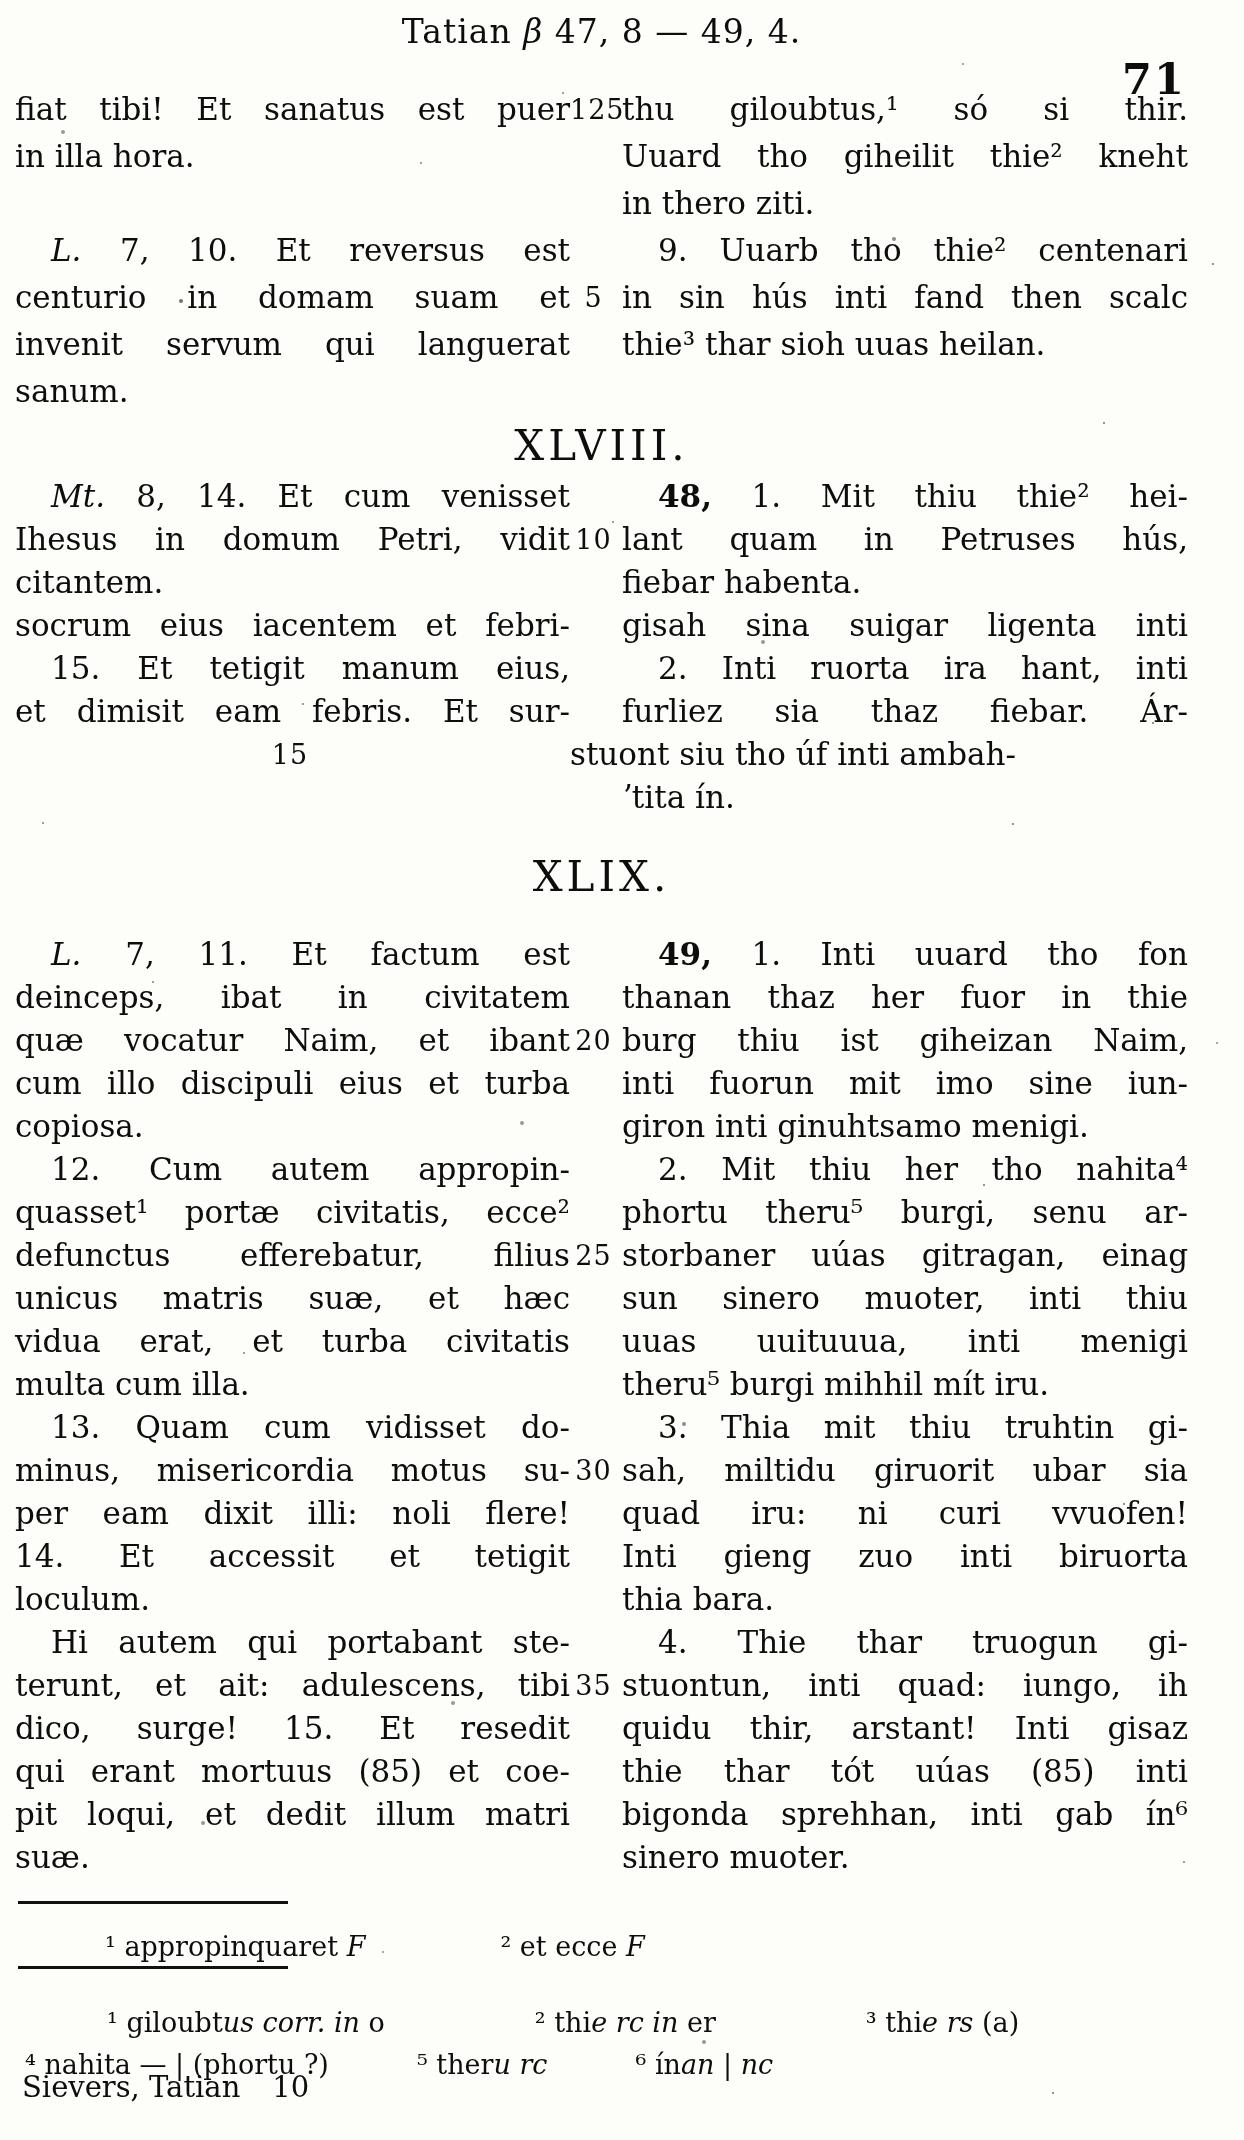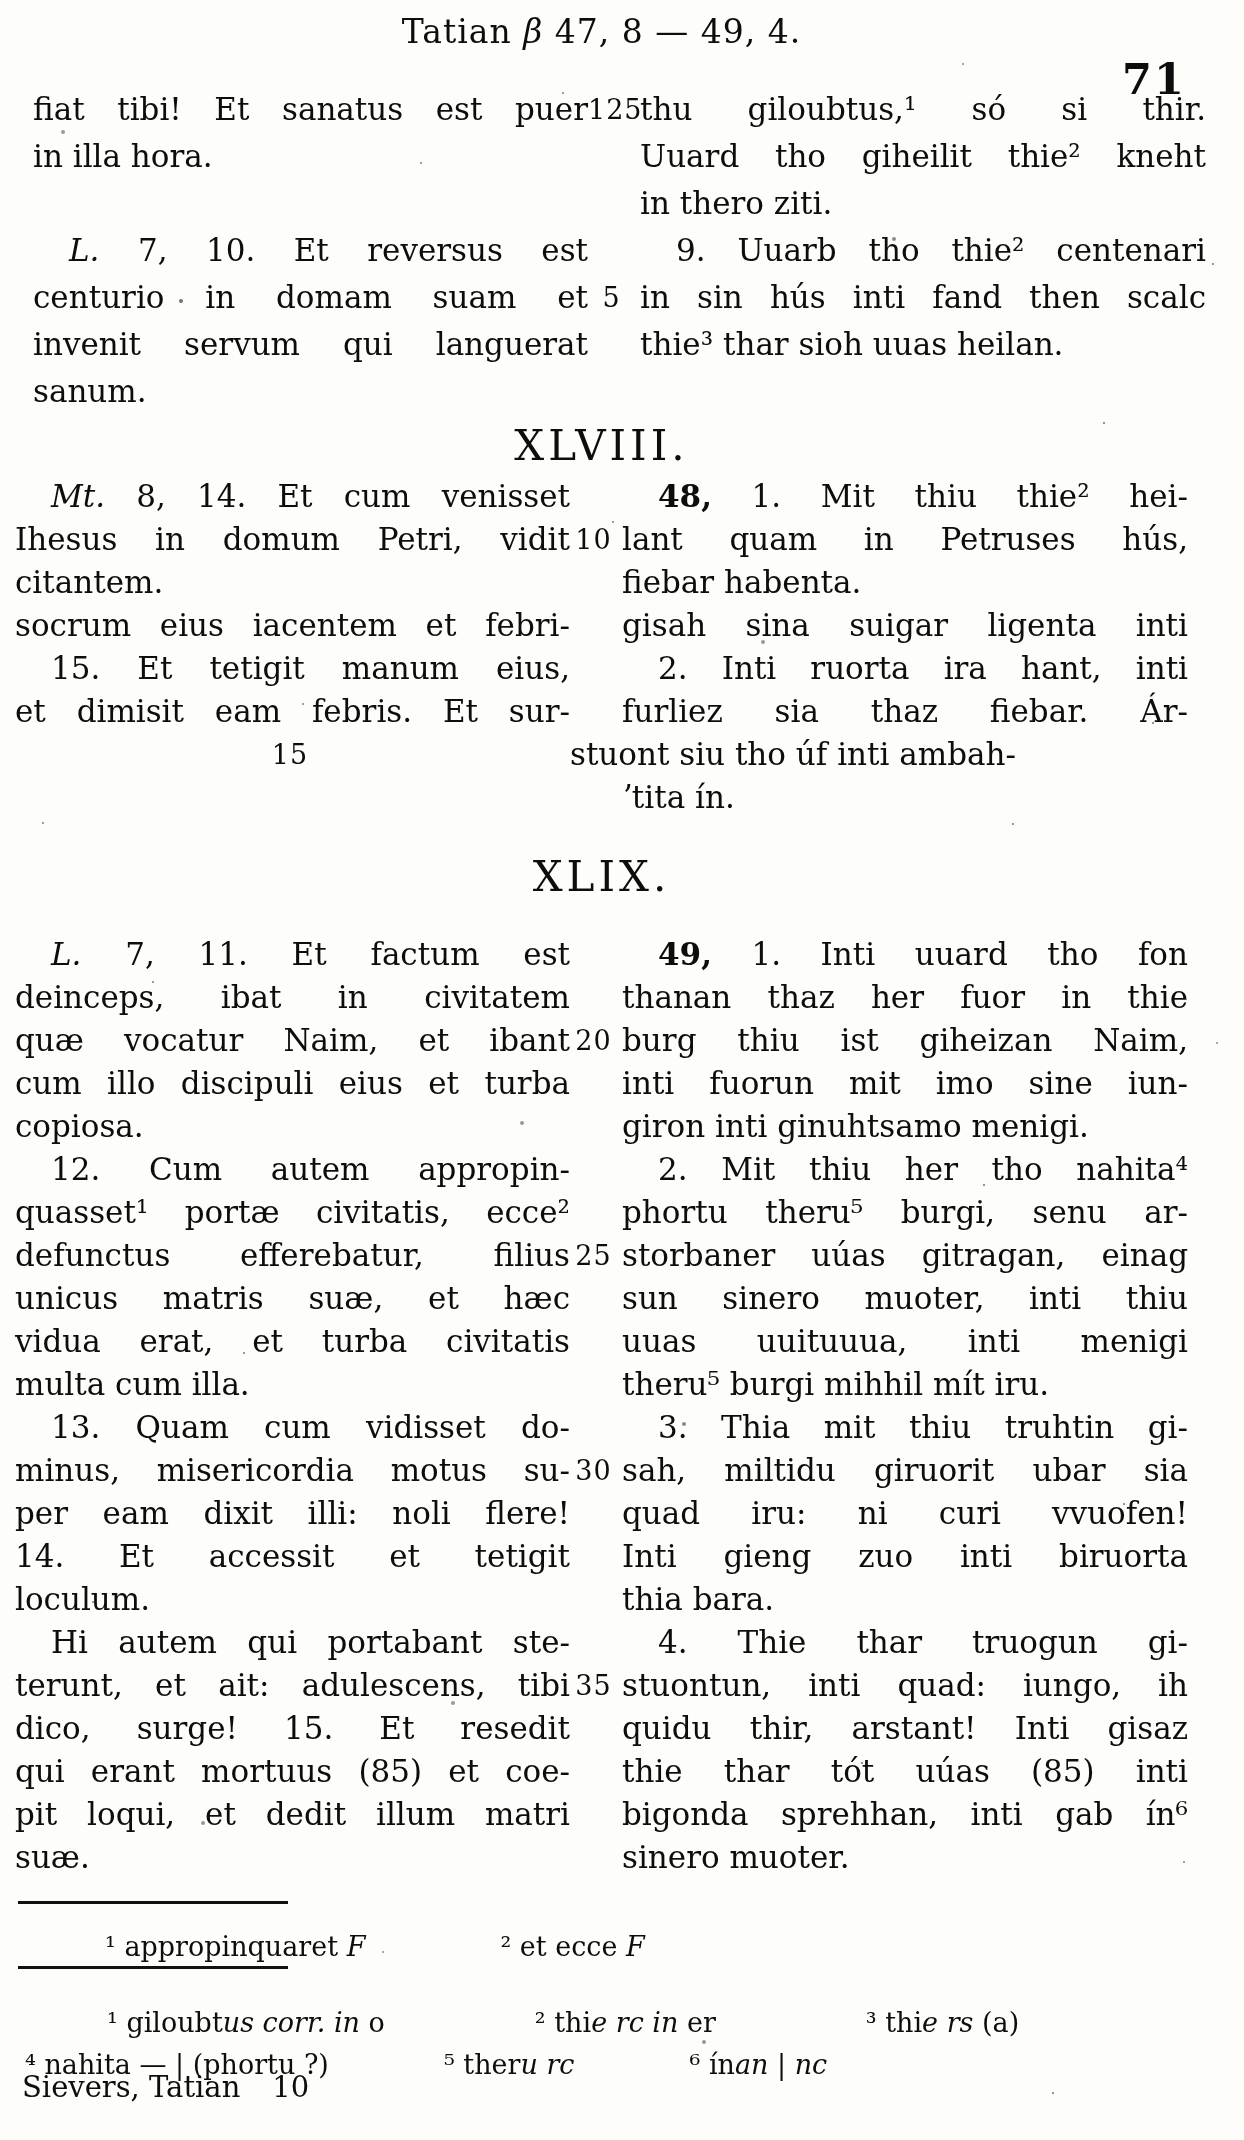--- a/index.html
+++ b/index.html
@@ -17,21 +17,21 @@
   .running-title{
     display:block;text-align:center;font-size:33px;line-height:44px;letter-spacing:1px;
   }
   .page-number{
     position:absolute;top:-4px;left:1107px;font-size:43px;font-weight:bold;letter-spacing:2px;margin-top:48px;
   }
 
   
   #text-block{position:absolute;top:86px;left:15px;width:1173px;}
   .vrow{display:grid;grid-template-columns:555px 52px 566px;}
-  .sec-a{height:47px;line-height:47px;margin-left:18px;}
+  .sec-a{height:47px;line-height:47px;}
   .sec-b,.sec-c{height:43px;line-height:43px;}
   .cell{
     font-size:31px;text-align:justify;text-align-last:justify;
     white-space:nowrap;overflow:visible;
   }
   .cell.end{text-align-last:left;}
   .cell.ind{text-indent:36px;}
   .gut{
     font-size:27px;text-align:center;padding-right:5px;white-space:nowrap;
     letter-spacing:1px;
@@ -44,21 +44,21 @@
   .chapter-heading.second{height:114px;}
 
   
   .fn-rule{position:absolute;left:18px;width:270px;height:3px;background:#111;}
   #fn-rule-1{top:1901px;}
   #fn-rule-2{top:1966px;}
   .fn-line{position:absolute;left:15px;width:1190px;display:flex;font-size:27px;line-height:40px;}
   .fn-item{white-space:nowrap;margin-top:11px;}
   #fn-latin{top:1916px;padding-left:90px;gap:135px;}
   #fn-german-1{top:1992px;padding-left:92px;gap:150px;}
-  #fn-german-2{top:2034px;padding-left:10px;gap:115px;}
+  #fn-german-2{top:2034px;padding-left:10px;gap:88px;}
 
   
   .signature{position:absolute;top:2070px;left:22px;font-size:29px;}
   .signature .sig-num{margin-left:32px;}
 
   
   .specks{position:absolute;top:0;left:0;width:2px;height:2px;background:transparent;border-radius:50%;
     box-shadow:
       180px 300px 0 1px rgba(0,0,0,.55), 420px 162px 0 0 rgba(0,0,0,.5),
       893px 238px 0 1px rgba(0,0,0,.45), 1103px 422px 0 0 rgba(0,0,0,.55),

